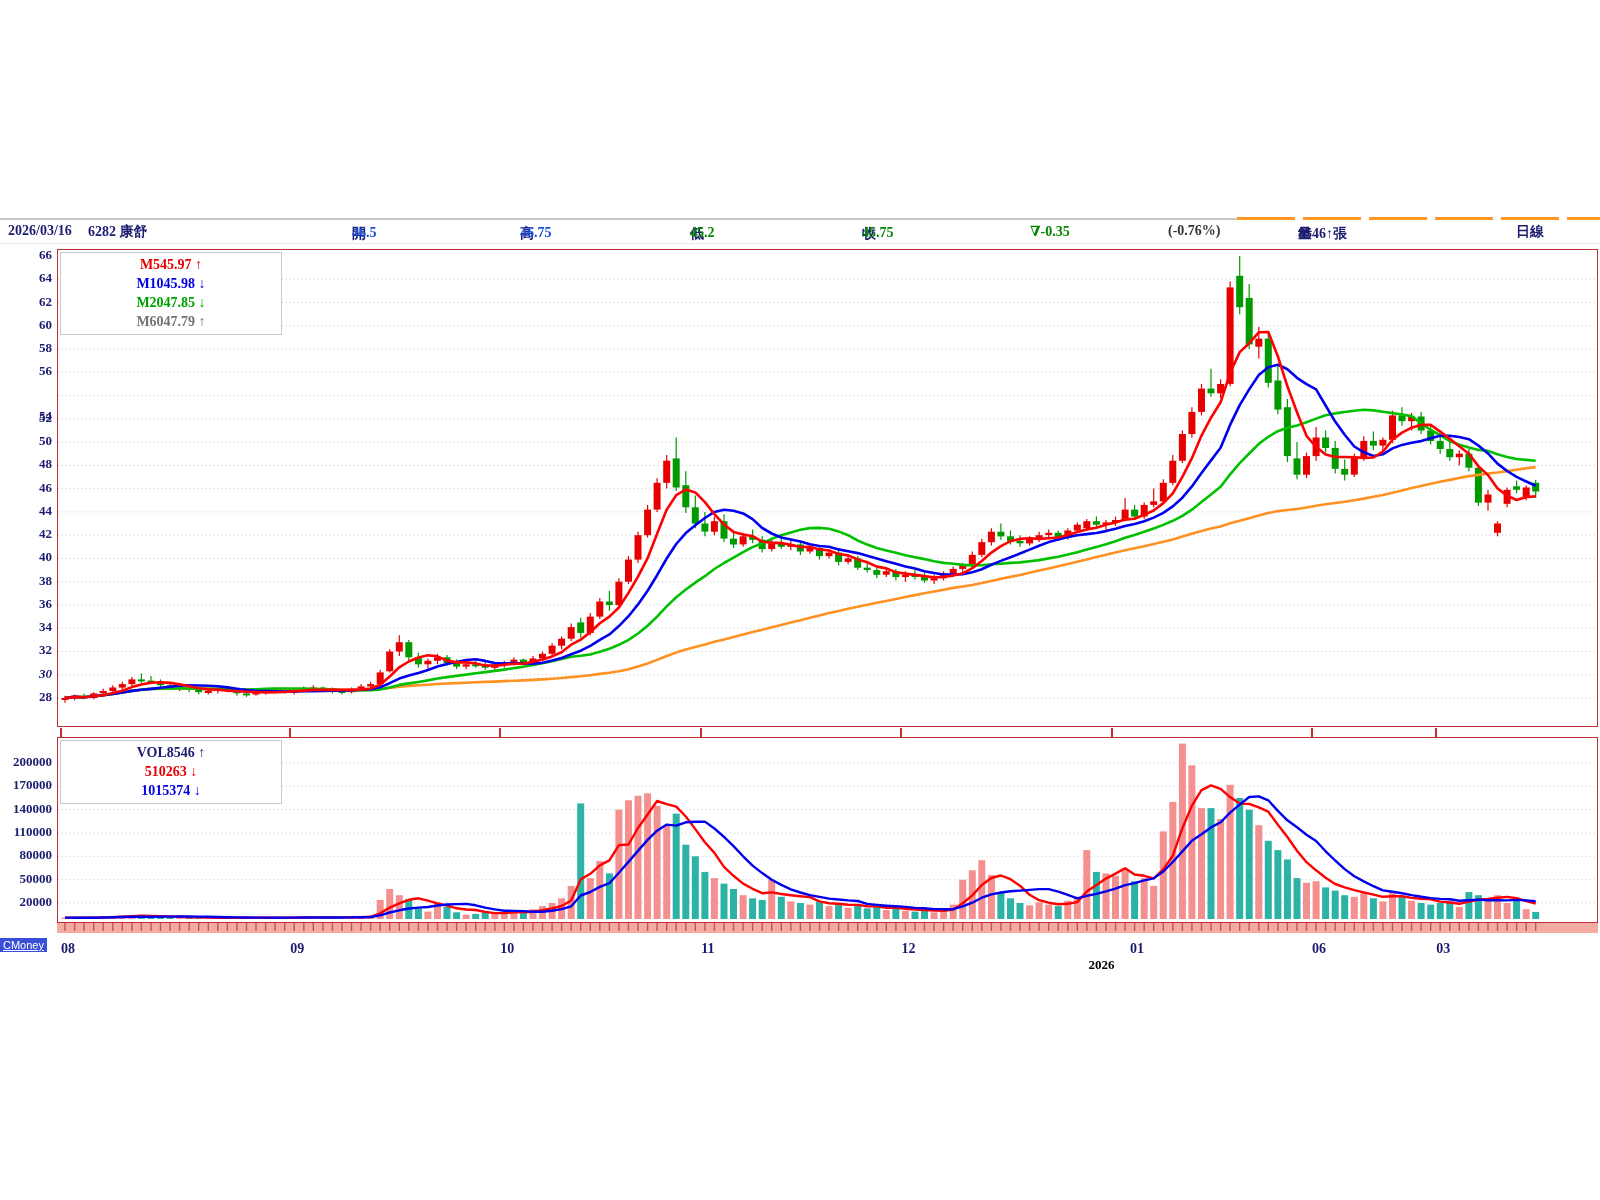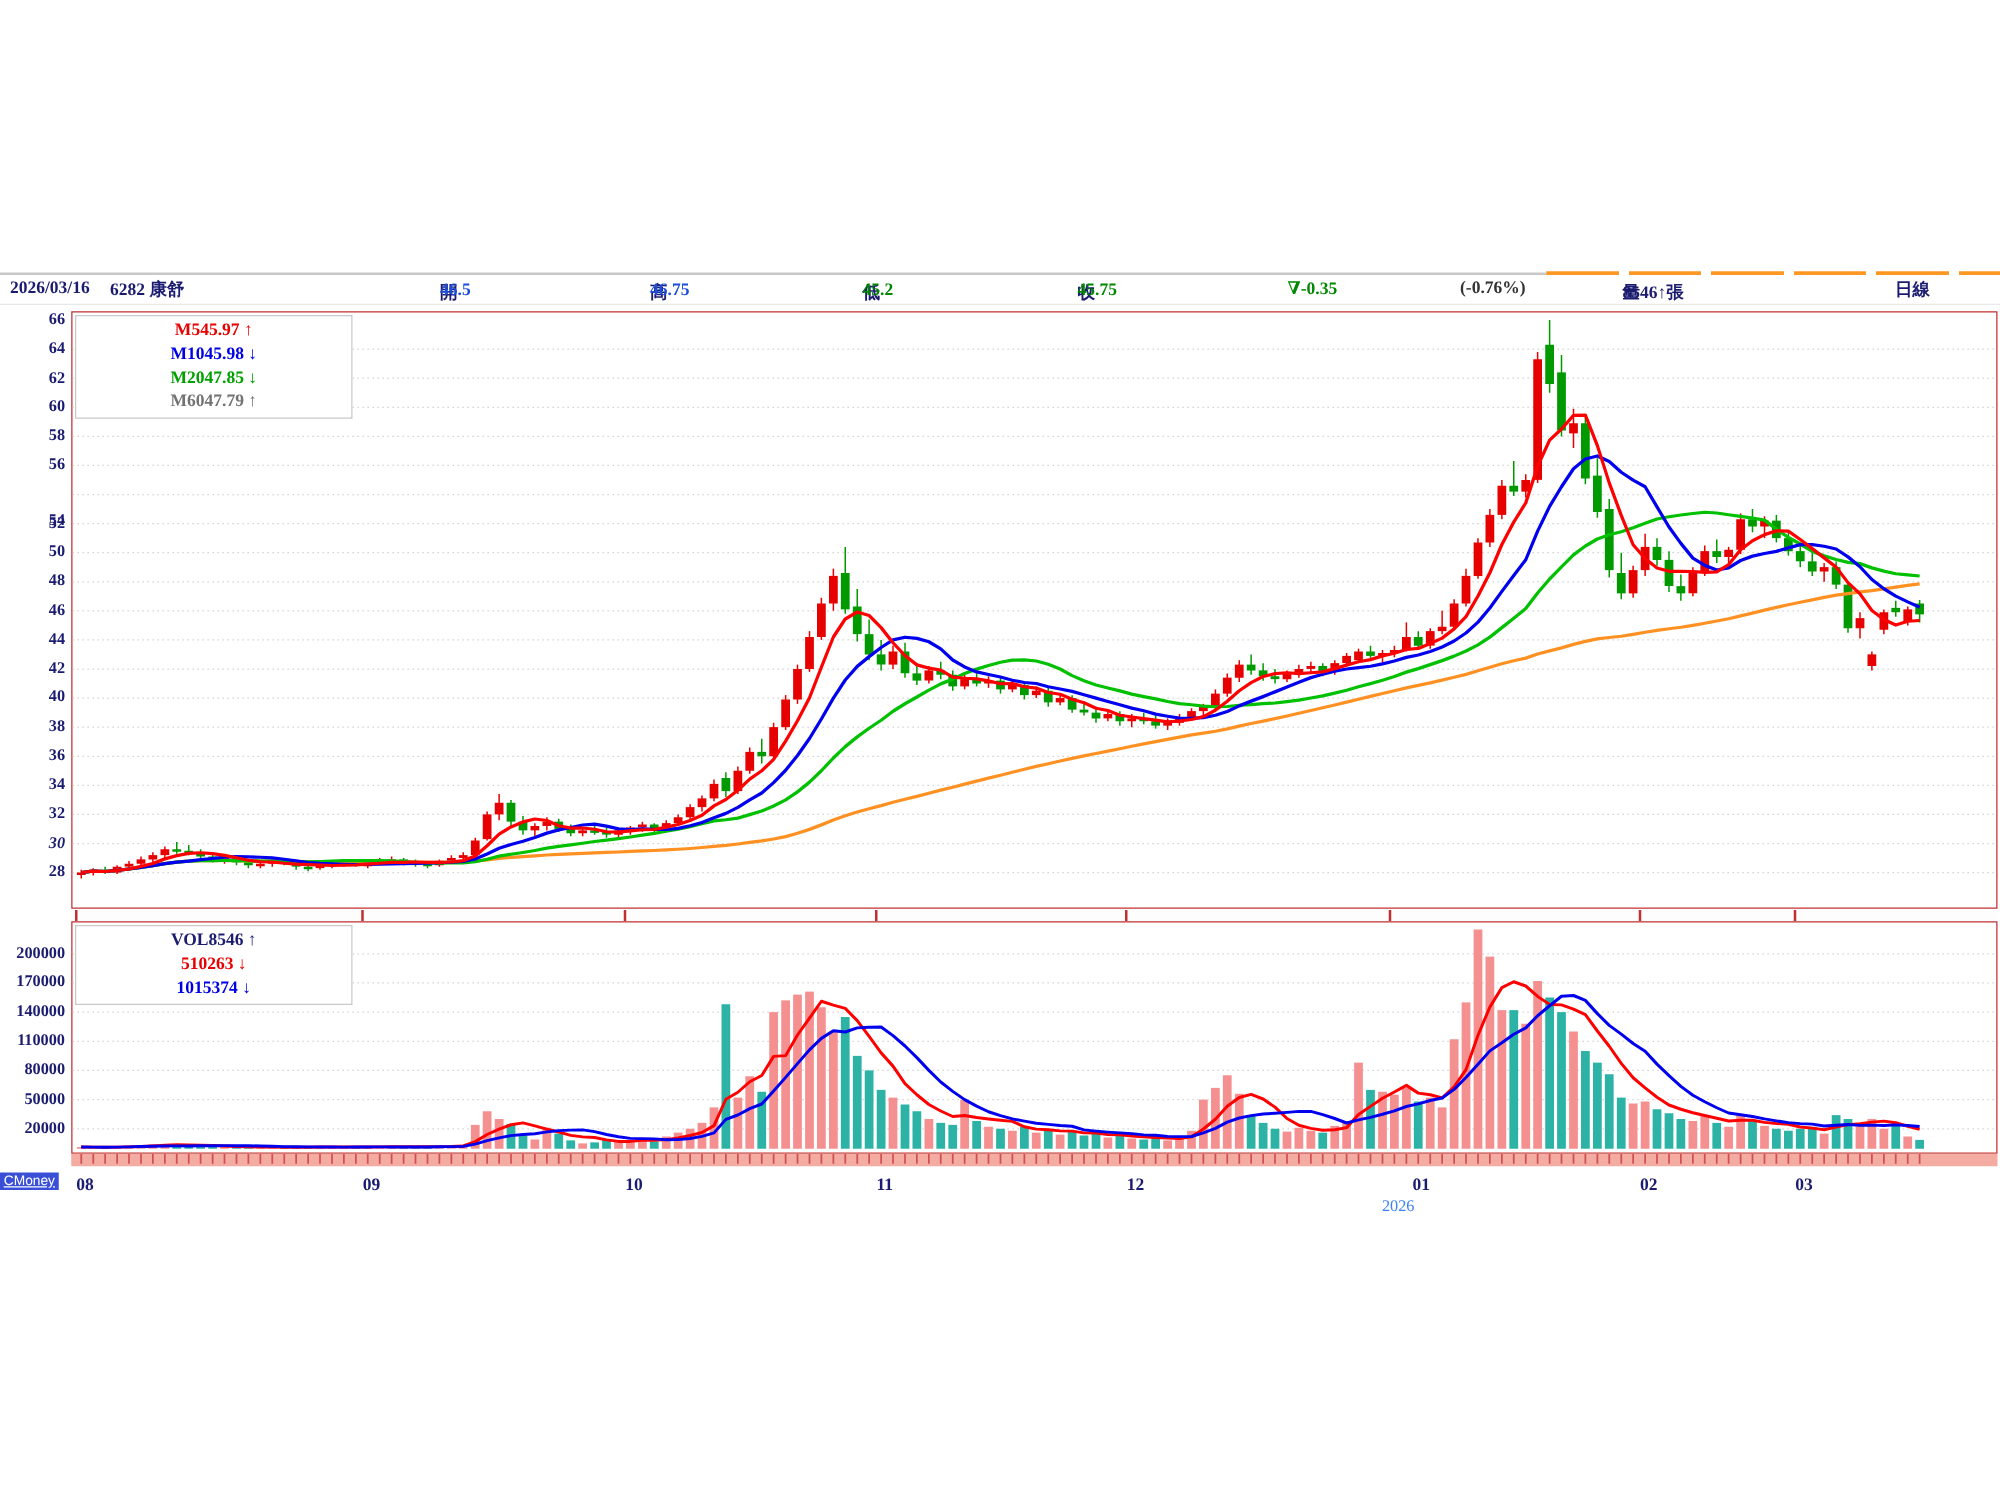--- a/index.html
+++ b/index.html
@@ -15,22 +15,22 @@
   .pane{position:absolute;box-sizing:border-box;border:1px solid #c03030;background:#fff;}
   #pricePane{left:57px;top:249px;width:1541px;height:478px;}
   #volPane{left:57px;top:737px;width:1541px;height:186px;}
   .legendbox{position:absolute;left:2px;top:2px;width:208px;background:#fff;
         border:1px solid #c9c9c9;font-size:14px;font-weight:bold;padding:2px 6px 3px 6px;z-index:5;}
   .lrow{display:flex;justify-content:center;height:19px;line-height:19px;}
   .axis-label{position:absolute;width:50px;text-align:right;font-size:13px;font-weight:bold;
         color:#1b1b70;height:16px;line-height:16px;}
   .month-label{position:absolute;width:40px;text-align:center;font-size:14px;font-weight:bold;
         color:#1b1b70;top:941px;}
-  .year-label{position:absolute;width:60px;text-align:center;font-size:13px;font-weight:normal;
-        color:#3b82f6;top:957px;}
+  .year-label{position:absolute;width:60px;text-align:left;font-size:13px;font-weight:bold;
+        color:#000000;top:957px;}
   .gapstrip{position:absolute;left:57px;top:728px;width:1541px;height:9px;background:#fdfdfd;}
   .monthtick{position:absolute;width:2px;height:9px;background:#c03030;top:0;}
   .ruler{position:absolute;left:57px;top:923px;width:1541px;height:10px;background:#f3aba2;}
   .cmoney{position:absolute;left:0;top:938px;background:#3a4fd8;color:#fff;
         font-family:"Liberation Sans",sans-serif;font-size:11px;padding:1px 3px;
         text-decoration:underline;cursor:pointer;}
   svg{display:block;}
 </style>
 </head>
 <body>
@@ -809,19 +809,19 @@
       <div class="axis-label" style="left: 2px; top: 870.667px;">50000</div>
       <div class="axis-label" style="left: 2px; top: 894px;">20000</div>
     </div>
   <div id="monthAxis">
       <div class="month-label" style="left: 48px;">08</div>
       <div class="month-label" style="left: 277.2px;">09</div>
       <div class="month-label" style="left: 487.3px;">10</div>
       <div class="month-label" style="left: 687.85px;">11</div>
       <div class="month-label" style="left: 888.4px;">12</div>
       <div class="month-label" style="left: 1117px;">01</div>
-      <div class="month-label" style="left: 1299.05px;">02</div>
+      <div class="month-label" style="left: 1299.05px;">06</div>
       <div class="month-label" style="left: 1423.2px;">03</div>
       <div class="year-label" style="left: 1088.5px;">2026</div>
     </div>
 
   <div class="cmoney">CMoney</div>
 </div>
 
 </body></html>

